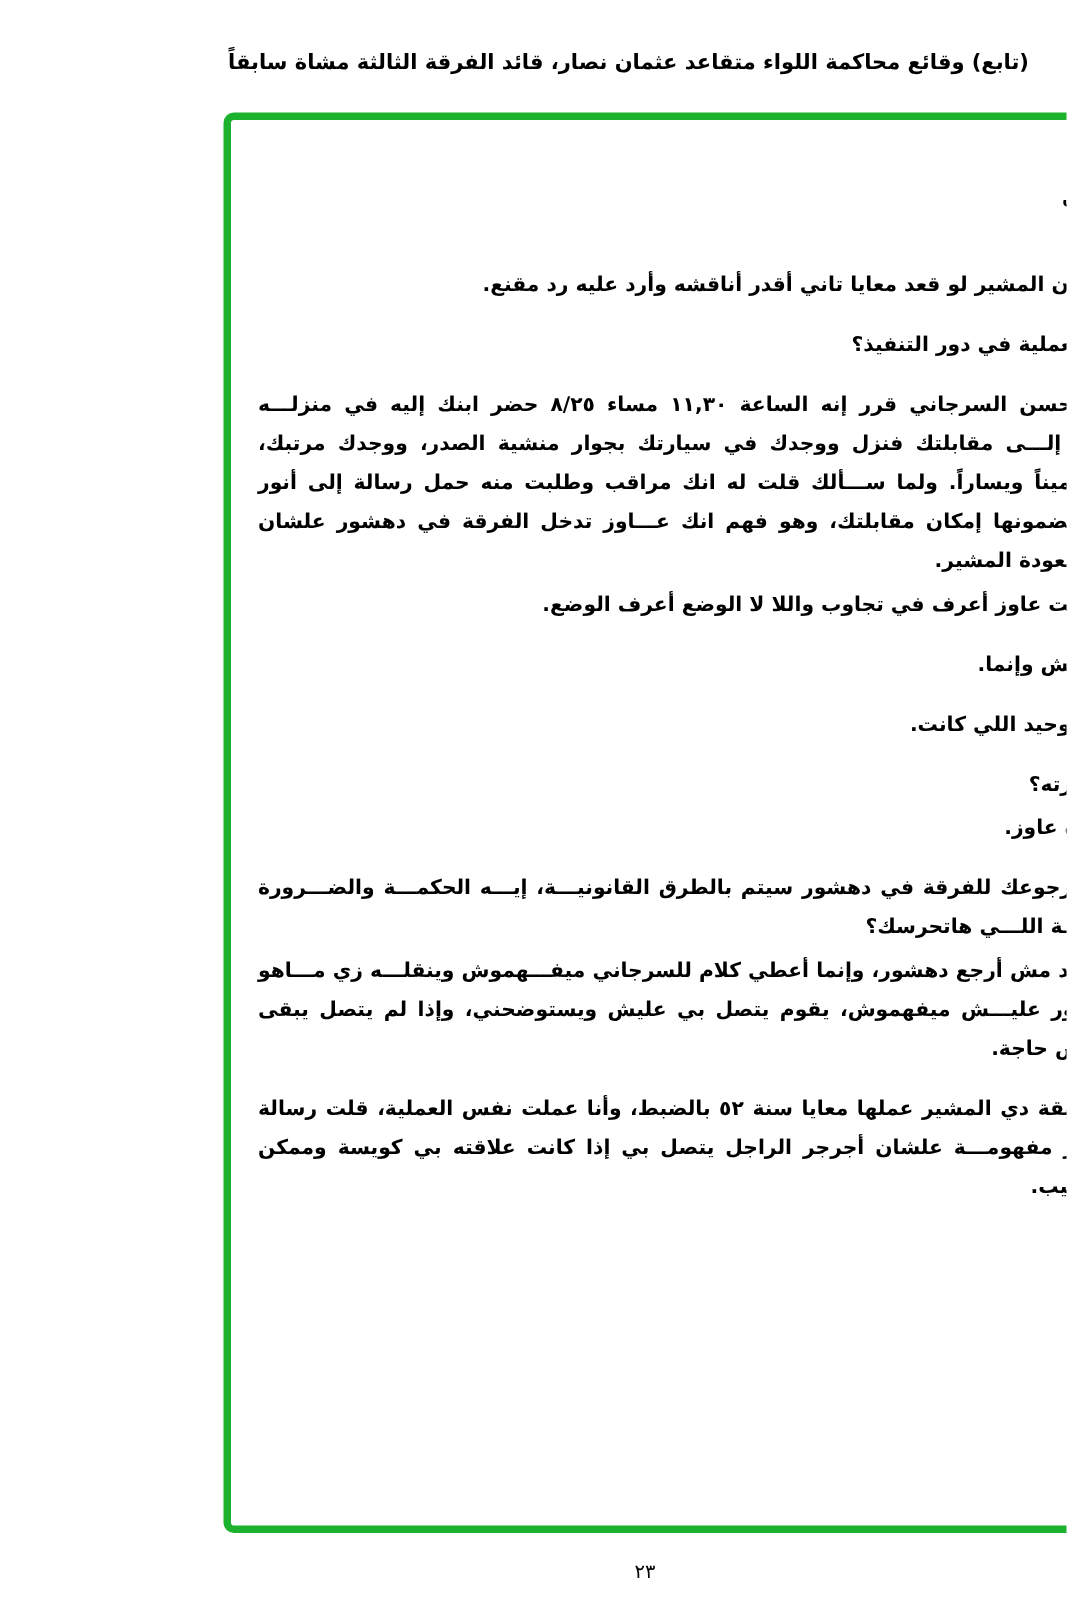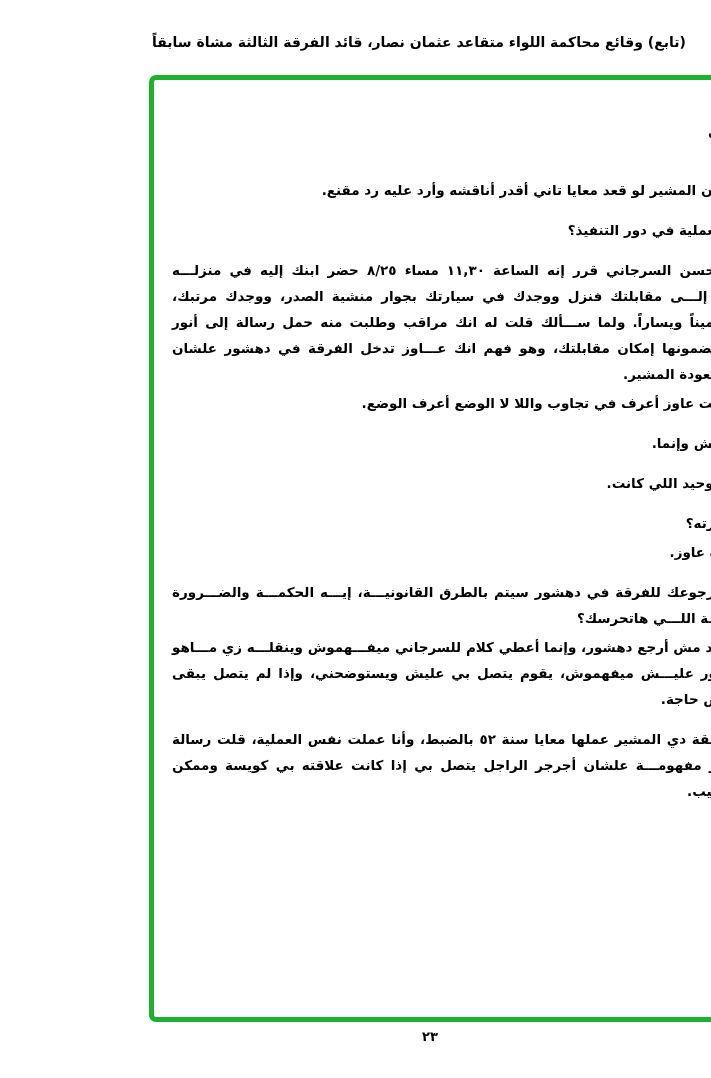--- a/index.html
+++ b/index.html
@@ -53,23 +53,23 @@
     position: absolute; right: 0; top: 0;
     font-weight: bold;
   }
   .item.q .marker { font-size: 13px; }
   .item.a { margin-right: 21px; }
   .item.q { margin-top: 14px; }
   .item.q.first { margin-top: 0; }
   .item.a { margin-top: 3px; }
 
   .page-number {
-    position: absolute; bottom: 34px; left: 0; right: 0;
+    position: absolute; bottom: 22px; left: 0; right: 0;
     text-align: center;
-    font-size: 13px; font-weight: bold; margin-left: 22px;
+    font-size: 13px; font-weight: normal; margin-left: 22px;
   }
 </style>
 </head>
 <body>
 
 <div class="page">
 
   <div class="doc-header">(تابع) وقائع محاكمة اللواء متقاعد عثمان نصار، قائد الفرقة الثالثة مشاة سابقاً</div>
 
   <div class="frame">

